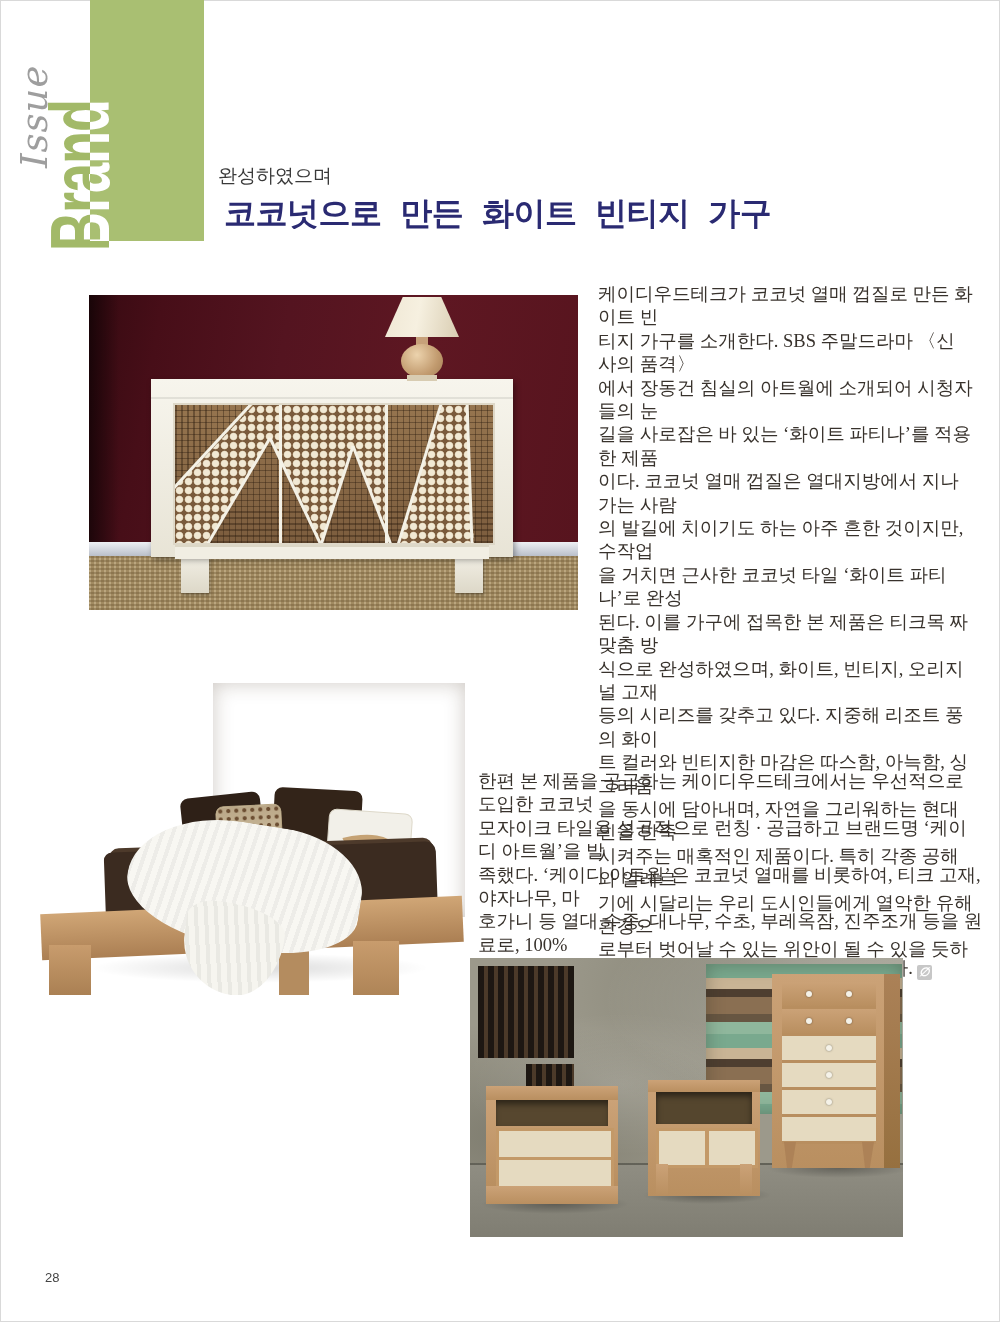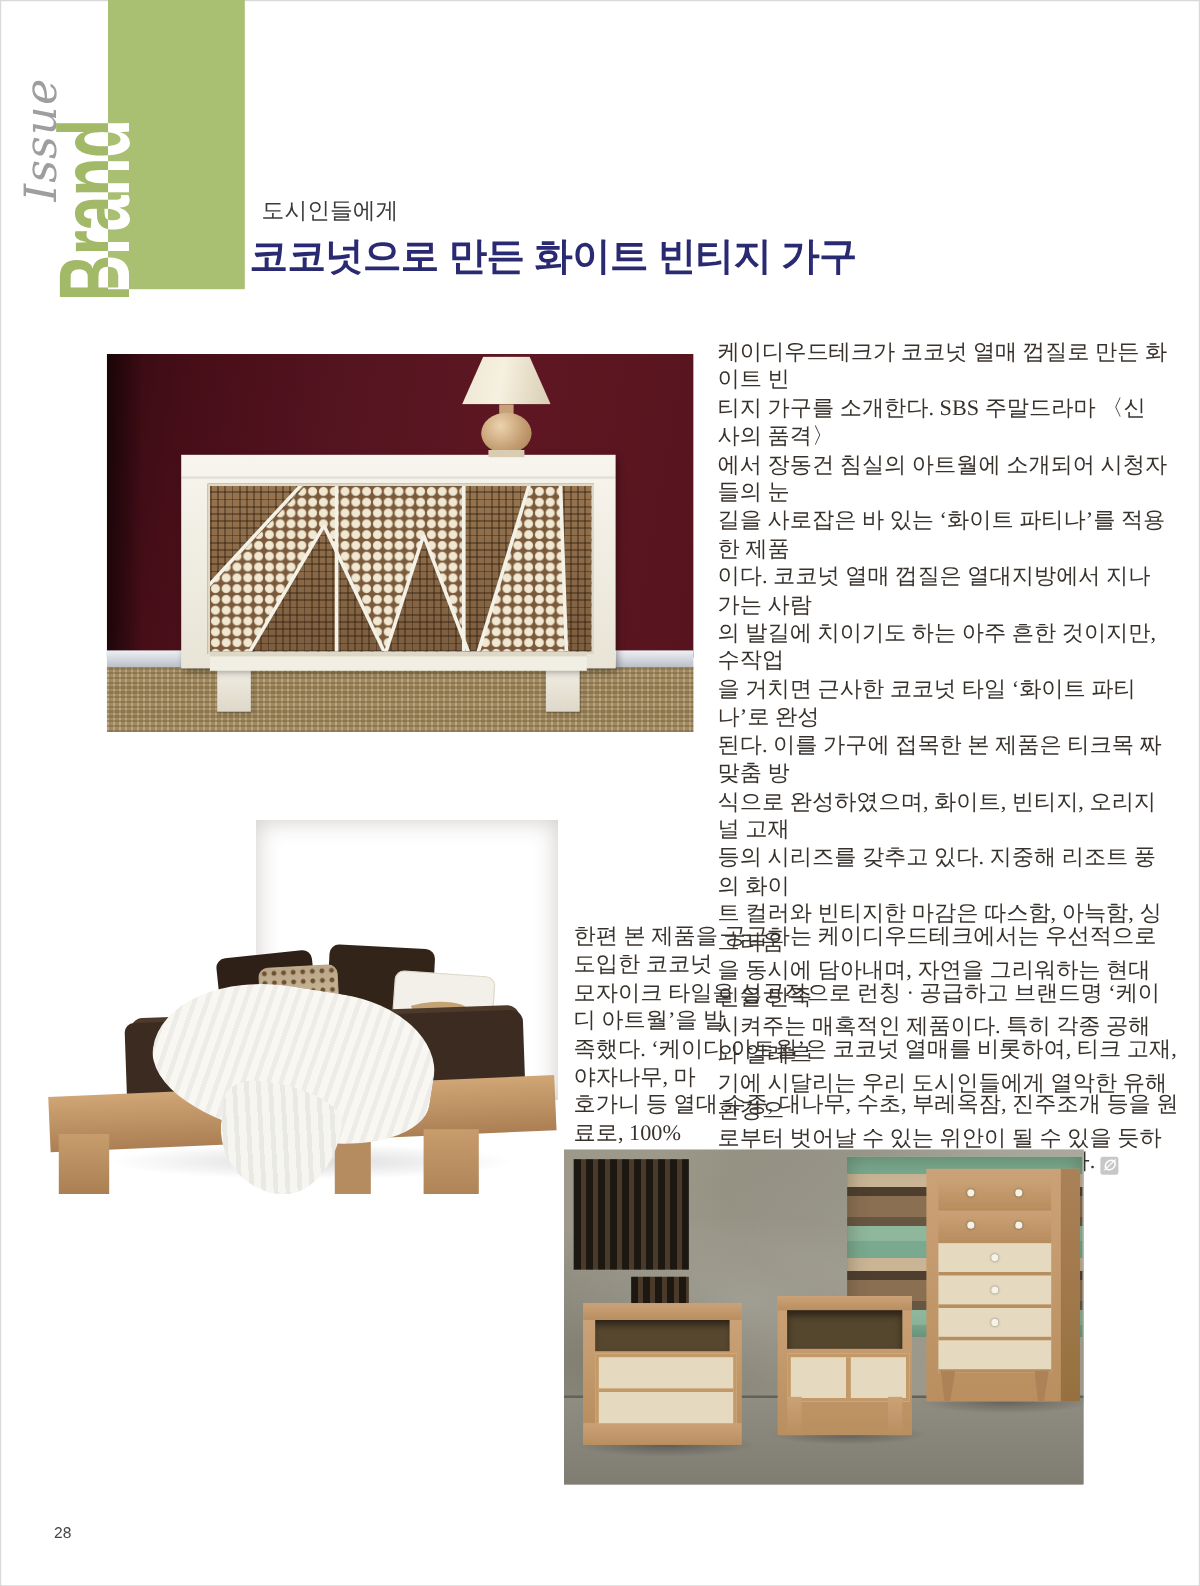--- a/index.html
+++ b/index.html
@@ -13,21 +13,21 @@
                color:#9e9e9e;letter-spacing:1px;}
   .brand-label{position:absolute;left:38px;top:251px;transform:rotate(-90deg) scaleY(1.55);
                transform-origin:0 0;font-family:"Liberation Sans",sans-serif;font-weight:700;
                font-size:54px;line-height:1;letter-spacing:-1px;color:#a2b968;white-space:nowrap;}
   .block-clip{position:absolute;left:90px;top:0;width:114px;height:241px;overflow:hidden;}
   .block-clip .brand-label{left:-52px;color:#ffffff;}
 
   
   .eyebrow{position:absolute;left:218px;top:163px;font-family:"Liberation Sans",sans-serif;
            font-size:19px;color:#3a3a3a;}
-  .title{position:absolute;left:208px;top:192px;font-family:Liberation Sans, sans-serif;
+  .title{position:absolute;left:224px;top:192px;font-family:Liberation Mono, monospace;
          font-weight:700;font-size:32px;letter-spacing:-0.5px;color:#2a2a72;}
 
   
   .body-text{position:absolute;white-space:pre-line;font-size:18.5px;line-height:23.4px;color:#38322c;}
   .col-text{left:598px;top:283px;width:375px;}
   .para2{left:478px;top:634px;width:500px;}
   .para3{left:478px;top:770px;width:505px;}
   .website{position:absolute;left:479px;top:893px;font-size:17px;color:#2b2b2b;letter-spacing:.3px;}
   .endmark{display:inline-block;width:15px;height:15px;margin-left:4px;background:#c7c7c7;
            color:#fff;font:italic bold 12px/15px "Liberation Serif",serif;text-align:center;
@@ -168,21 +168,21 @@
 
 <div class="page">
 
   <div class="green-block"></div>
   <div class="issue-label">Issue</div>
   <div class="brand-label">Brand</div>
   <div class="block-clip">
     <div class="brand-label">Brand</div>
   </div>
 
-  <div class="eyebrow">도시인들에게</div>
+  <div class="eyebrow">완성하였으며</div>
   <div class="title">코코넛으로 만든 화이트 빈티지 가구</div>
 
   <div class="photo1">
     <div class="p1-wall"></div>
     <div class="p1-corner"></div>
     <div class="p1-baseboard"></div>
     <div class="p1-carpet"></div>
     <div class="p1-leg p1-leg-l"></div>
     <div class="p1-leg p1-leg-r"></div>
     <div class="p1-cabinet">

